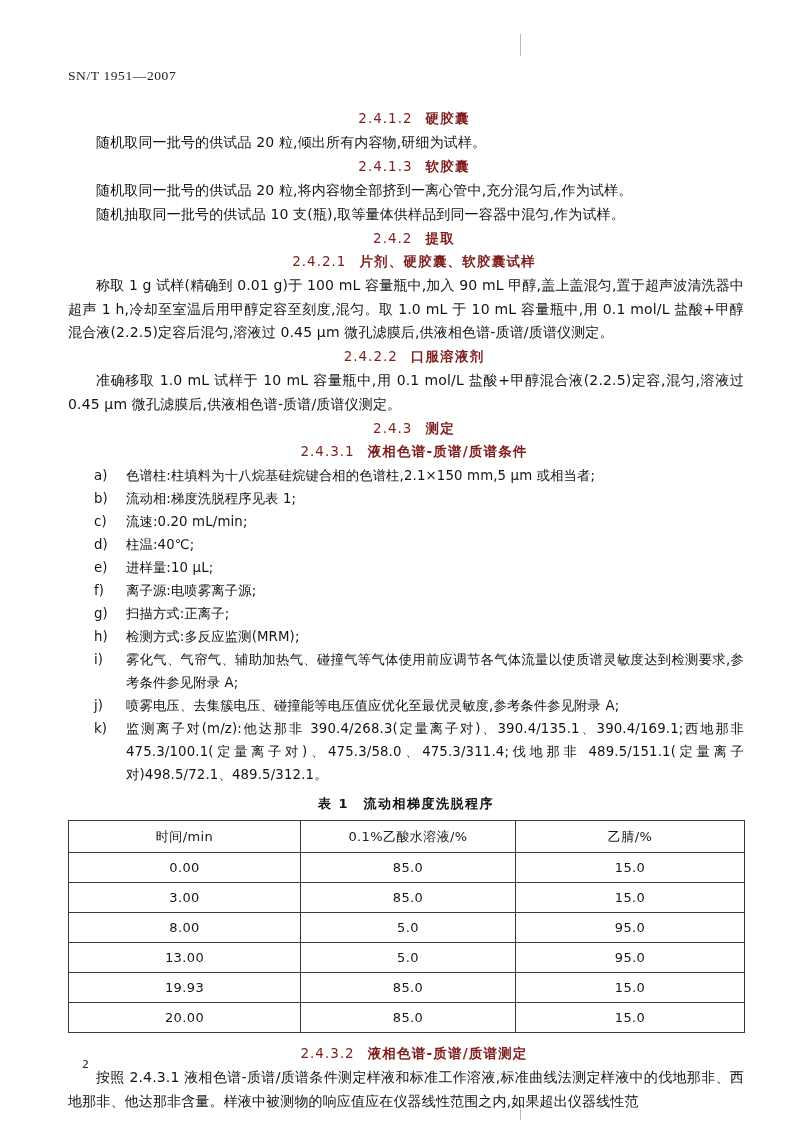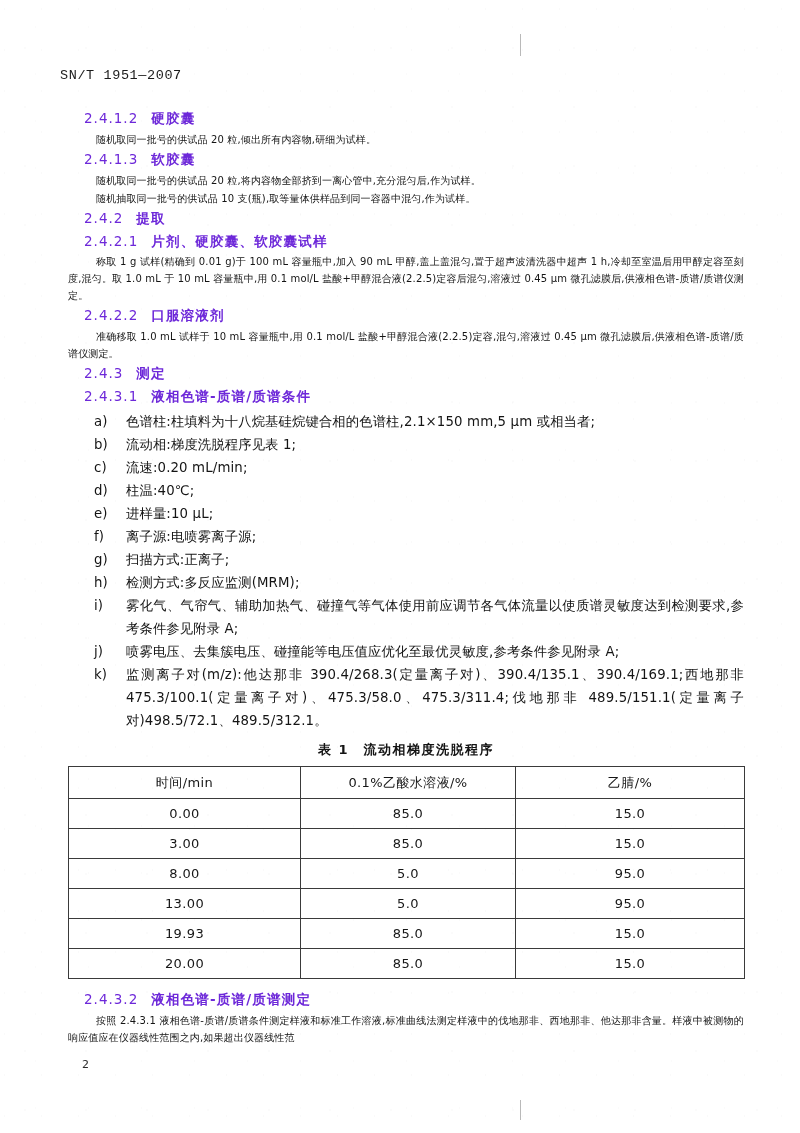--- a/index.html
+++ b/index.html
@@ -47,51 +47,52 @@
     line-height: 80px;
     white-space: nowrap;
   }
   #content {
     position: relative;
     z-index: 2;
     padding: 0;
   }
   .doc-header {
     position: absolute;
-    left: 60px;
+    left: 68px;
     top: 68px;
     font-size: 13.5px;
     letter-spacing: 0.6px;
     color: #1b1b1b;
-    font-family: Liberation Mono, monospace;
+    font-family: Liberation Serif, serif;
   }
   .body-area {
     position: absolute;
     left: 68px;
     top: 108px;
     width: 676px;
   }
   .clause {
     font-size: 13.5px;
-    color: #6d28d9;
+    color: #7f1d1d;
     margin: 0 0 1px 16px;
     line-height: 1.62;
     letter-spacing: 0.2px;
     white-space: nowrap;
+    text-align: center;
   }
   .clause .num {
     letter-spacing: 1px;
   }
   .clause .ttl {
     font-weight: bold;
     margin-left: 13px;
     letter-spacing: 1.2px;
   }
   .para {
-    font-size: 10px;
+    font-size: 14px;
     color: #141414;
     line-height: 1.70;
     margin: 0 0 1px 0;
     text-align: justify;
     text-justify: inter-ideograph;
     text-indent: 28px;
     letter-spacing: 0.15px;
   }
   ol.alpha-list {
     list-style: none;

